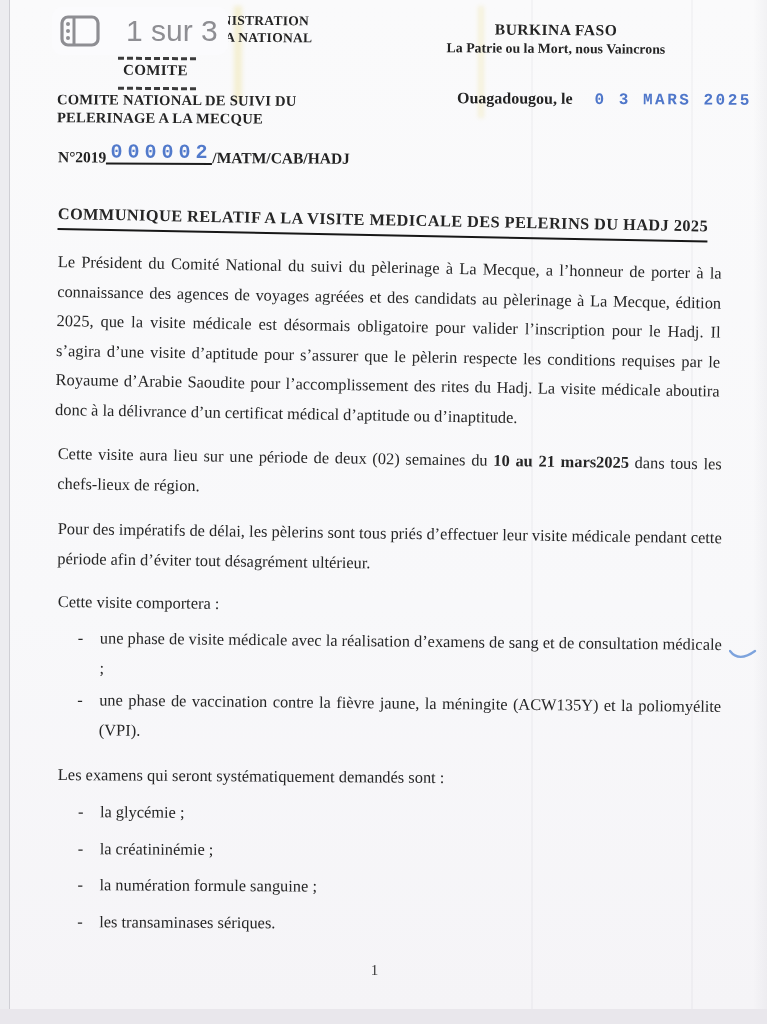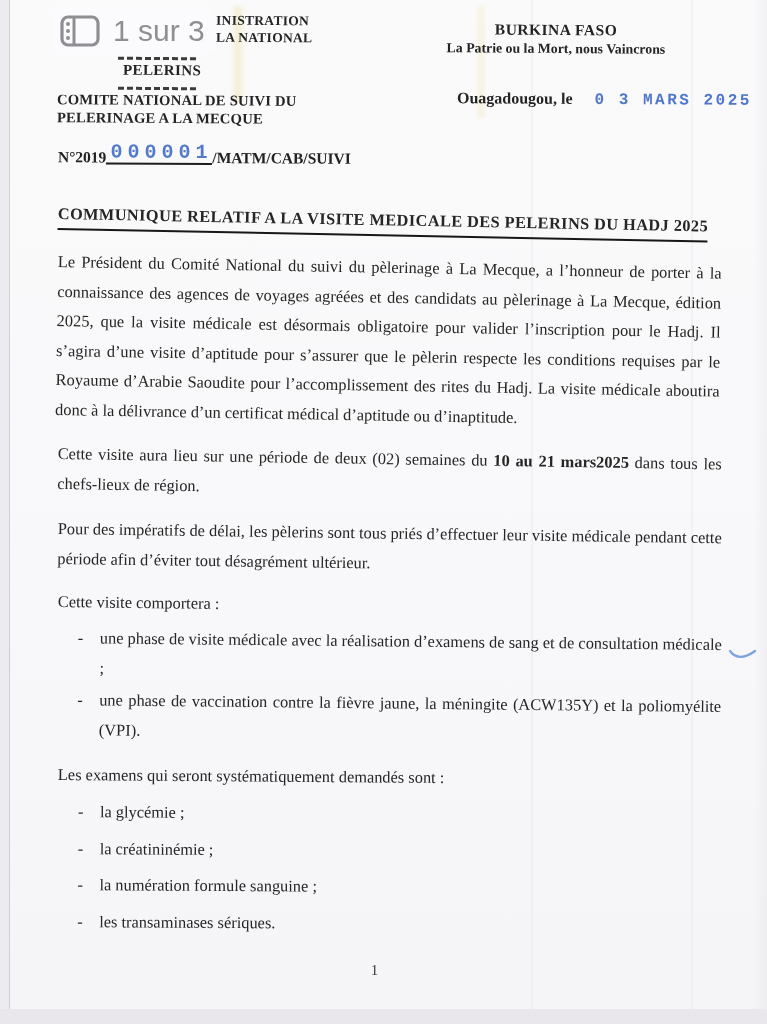--- a/index.html
+++ b/index.html
@@ -19,21 +19,21 @@
   .fold.f2{left:681px;}
   .paper-right-shade{position:absolute;right:0;top:0;width:14px;height:1009px;
     background:linear-gradient(90deg,rgba(0,0,0,0) 0%,rgba(90,90,110,0.05) 100%);}
   .streak{position:absolute;filter:blur(2px);}
   .streak.s1{left:224px;top:6px;width:8px;height:96px;background:rgba(232,215,120,0.30);}
   .streak.s2{left:468px;top:6px;width:6px;height:112px;background:rgba(236,222,130,0.26);}
 
   
   .pill{
     position:absolute;left:52px;top:7px;height:48px;padding:0 10px 0 8px;
-    display:flex;align-items:center;gap:13px;border-radius:10px;
+    display:flex;align-items:center;gap:26px;border-radius:10px;
     background:#fbfbfd;color:#8e8e93;font-family:"Liberation Sans",sans-serif;
     font-size:30px;line-height:1;cursor:pointer;z-index:30;
   }
   .pill svg{display:block;}
 
   
   .hdr-left-frag{position:absolute;left:206px;top:13px;font-weight:bold;font-size:13.5px;line-height:16.5px;color:#242424;letter-spacing:.3px;transform:rotate(.4deg);}
   .dash-line{position:absolute;width:78px;border-top:3px dashed #3c3c3c;transform:rotate(.4deg);}
   .dash1{left:108px;top:57px;}
   .dash2{left:108px;top:87px;}
@@ -94,38 +94,38 @@
     <div class="fold f2"></div>
     <div class="paper-right-shade"></div>
     <div class="streak s1"></div>
     <div class="streak s2"></div>
 
     <div class="hdr-left-frag">
       <div>INISTRATION</div>
       <div>LA NATIONAL</div>
     </div>
     <div class="dash-line dash1"></div>
-    <div class="cabinet">PELERINS</div>
+    <div class="cabinet">COMITE</div>
     <div class="dash-line dash2"></div>
     <div class="committee">
       <div>COMITE NATIONAL DE SUIVI DU</div>
       <div>PELERINAGE A LA MECQUE</div>
     </div>
 
     <div class="hdr-right">
       <div class="country">BURKINA FASO</div>
       <div class="motto">La Patrie ou la Mort, nous Vaincrons</div>
     </div>
     <div class="dateline">
       <span class="place">Ouagadougou, le</span>
       <span class="stamp">0 3 MARS 2025</span>
     </div>
 
     <div class="ref">
-      <span class="bold">N°2019</span><span class="ref-blank"><span class="stamp-num">000001</span></span><span class="bold">/MATM/CAB/SUIVI</span>
+      <span class="bold">N°2019</span><span class="ref-blank"><span class="stamp-num">000002</span></span><span class="bold">/MATM/CAB/HADJ</span>
     </div>
 
     <div class="doc-body">
       <h1 class="title">COMMUNIQUE RELATIF A LA VISITE MEDICALE DES PELERINS DU HADJ 2025</h1>
 
       <p class="para p1">Le Président du Comité National du suivi du pèlerinage à La Mecque, a l’honneur de porter à la connaissance des agences de voyages agréées et des candidats au pèlerinage à La Mecque, édition 2025, que la visite médicale est désormais obligatoire pour valider l’inscription pour le Hadj. Il s’agira d’une visite d’aptitude pour s’assurer que le pèlerin respecte les conditions requises par le Royaume d’Arabie Saoudite pour l’accomplissement des rites du Hadj. La visite médicale aboutira donc à la délivrance d’un certificat médical d’aptitude ou d’inaptitude.</p>
 
       <p class="para p2"><span>Cette visite aura lieu sur une période de deux (02) semaines du </span><span class="b">10 au 21 mars2025</span><span> dans tous les chefs-lieux de région.</span></p>
 
       <p class="para p3">Pour des impératifs de délai, les pèlerins sont tous priés d’effectuer leur visite médicale pendant cette période afin d’éviter tout désagrément ultérieur.</p>

